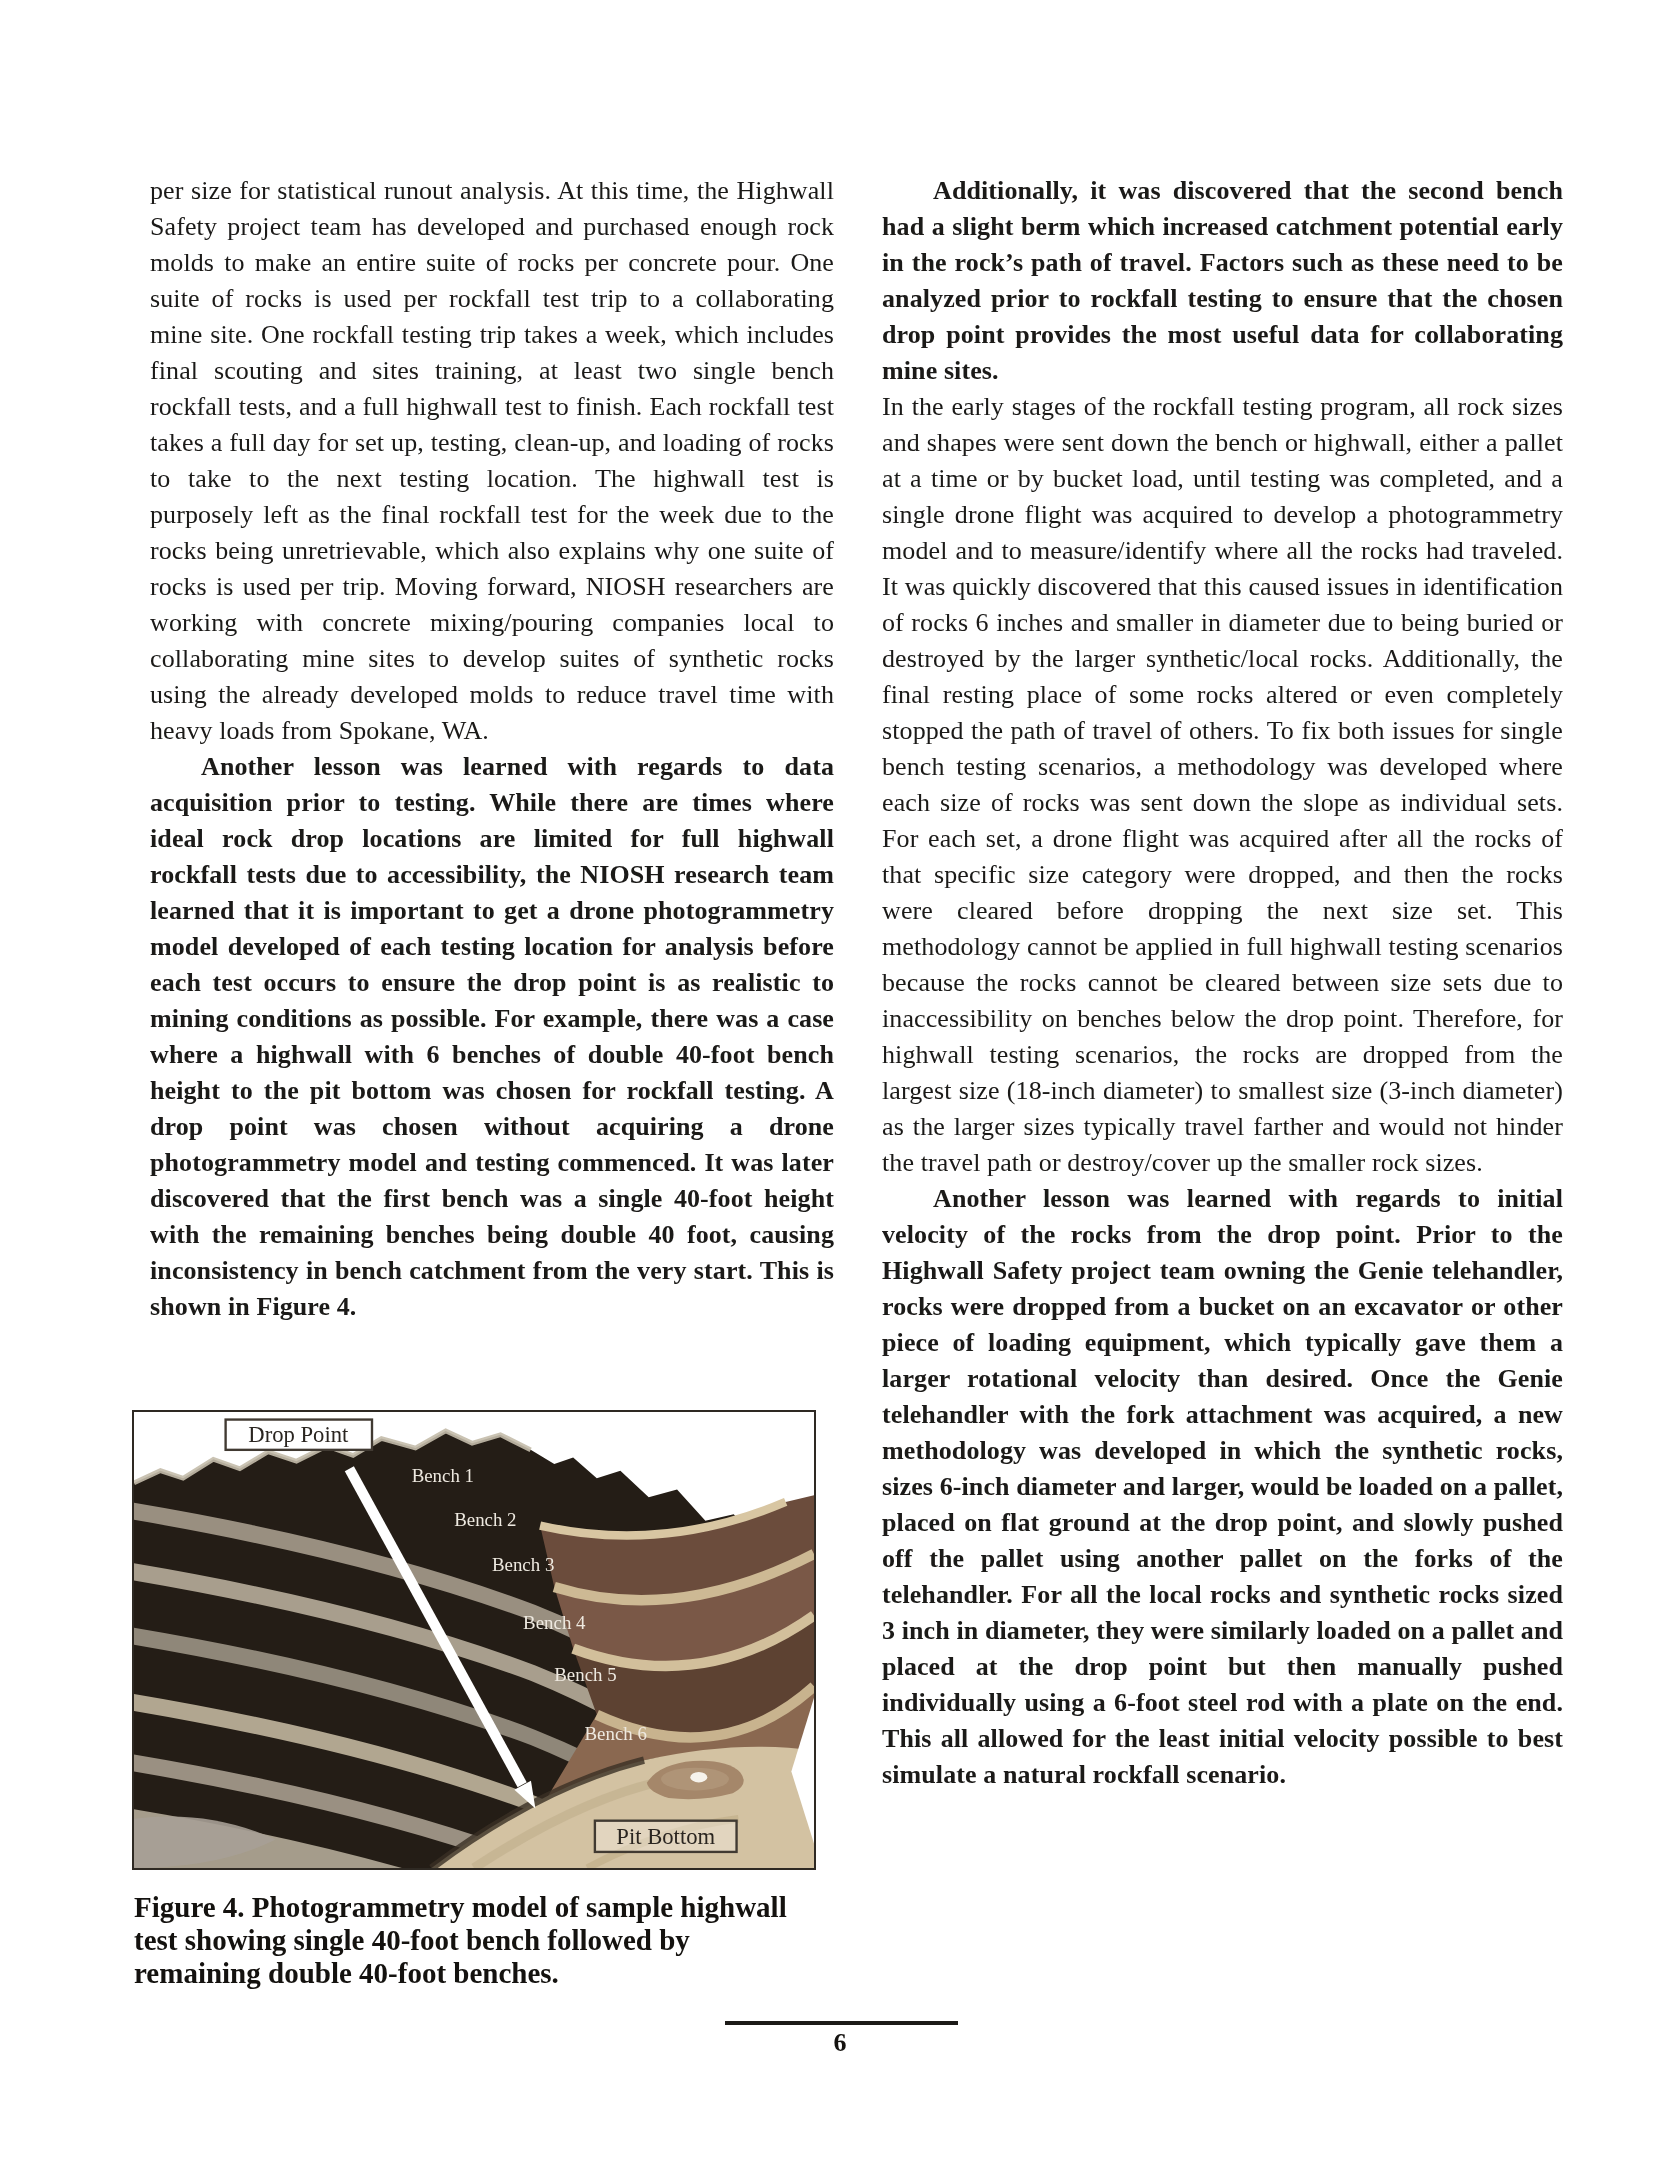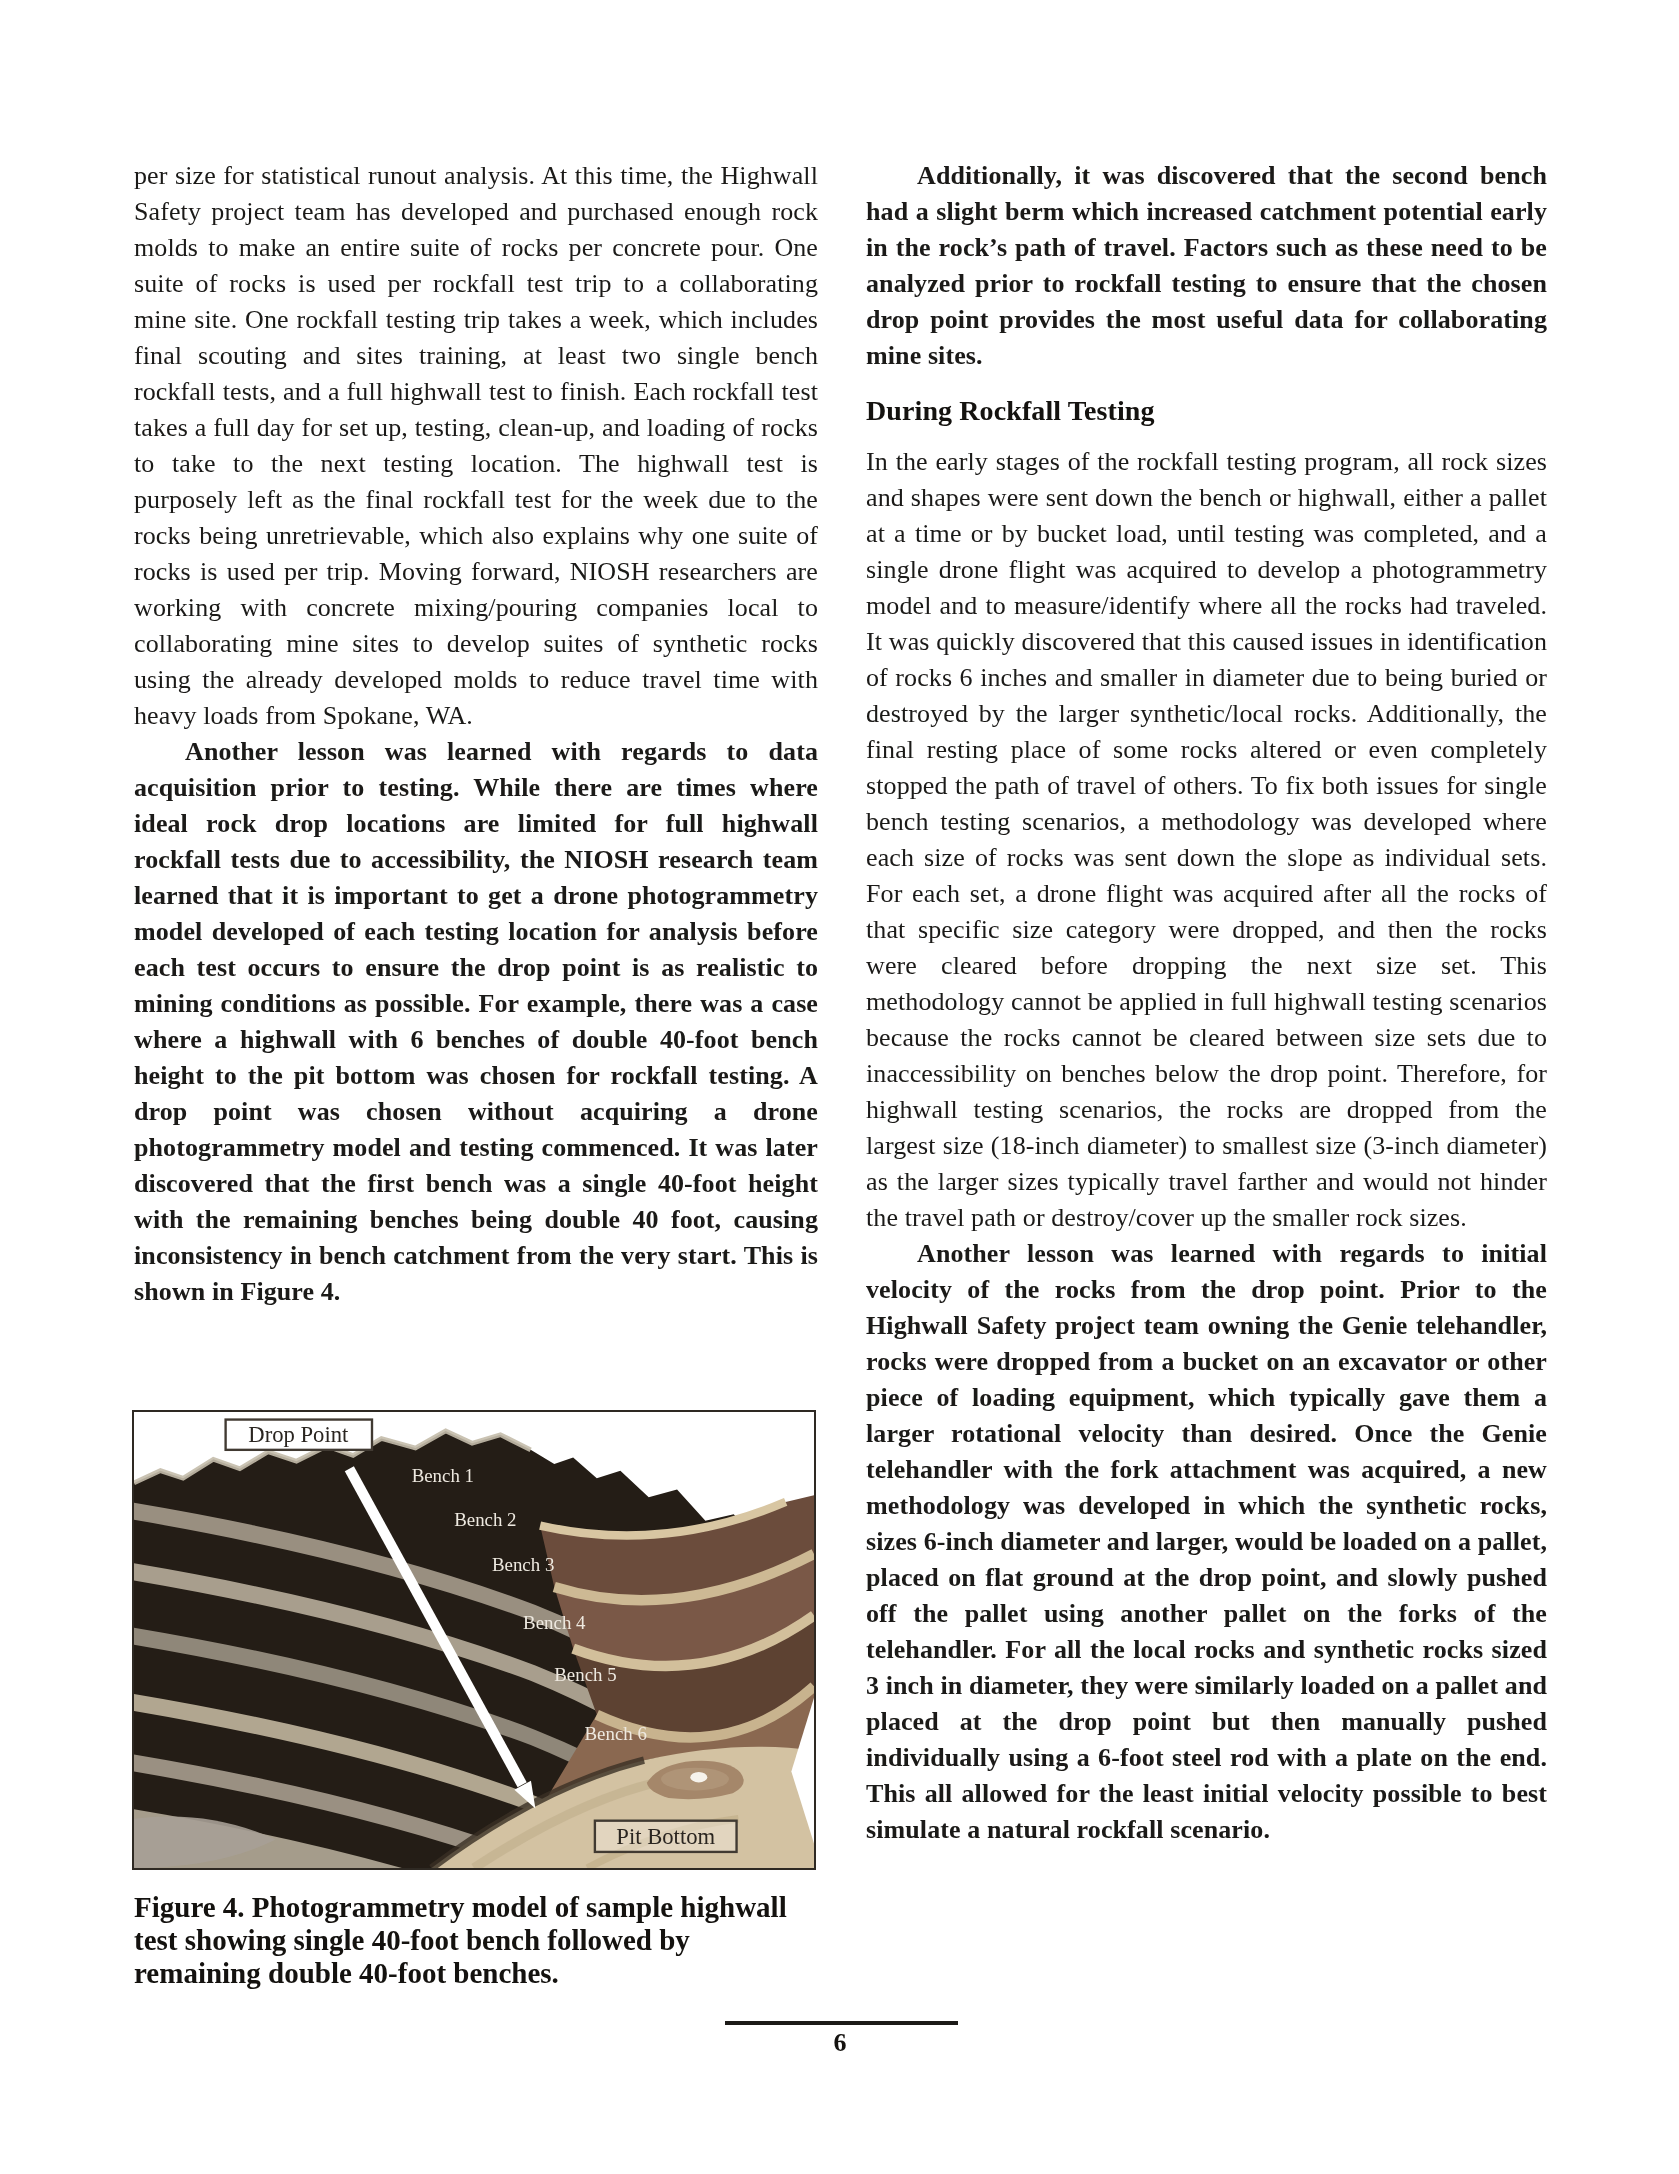--- a/index.html
+++ b/index.html
@@ -7,26 +7,27 @@
   body {
     position: relative;
     width: 1680px;
     height: 2174px;
     font-family: "Liberation Serif", "DejaVu Serif", serif;
     color: #1b1a18;
     overflow: hidden;
   }
   .col {
     position: absolute;
-    top: 158px;
+    top: 173px;
     width: 684px;
     font-size: 26px;
     line-height: 36px;
     text-align: justify;
     letter-spacing: 0.1px;
+    margin-left: 16px;
   }
   .col-left  { left: 134px; }
   .col-right { left: 866px; width: 681px; }
   .col p { margin: 0; }
   .col p.indent { text-indent: 51px; font-weight: bold; }
   .col h2 {
     font-size: 28px;
     line-height: 30px;
     font-weight: bold;
     text-align: left;
@@ -79,21 +80,20 @@
 </head>
 <body>
 
 <div class="col col-left">
   <p>per size for statistical runout analysis. At this time, the Highwall Safety project team has developed and purchased enough rock molds to make an entire suite of rocks per concrete pour. One suite of rocks is used per rockfall test trip to a collaborating mine site. One rockfall testing trip takes a week, which includes final scouting and sites training, at least two single bench rockfall tests, and a full highwall test to finish. Each rockfall test takes a full day for set up, testing, clean-up, and loading of rocks to take to the next testing location. The highwall test is purposely left as the final rockfall test for the week due to the rocks being unretrievable, which also explains why one suite of rocks is used per trip. Moving forward, NIOSH researchers are working with concrete mixing/pouring companies local to collaborating mine sites to develop suites of synthetic rocks using the already developed molds to reduce travel time with heavy loads from Spokane, WA.</p>
   <p class="indent">Another lesson was learned with regards to data acquisition prior to testing. While there are times where ideal rock drop locations are limited for full highwall rockfall tests due to accessibility, the NIOSH research team learned that it is important to get a drone photogrammetry model developed of each testing location for analysis before each test occurs to ensure the drop point is as realistic to mining conditions as possible. For example, there was a case where a highwall with 6 benches of double 40-foot bench height to the pit bottom was chosen for rockfall testing. A drop point was chosen without acquiring a drone photogrammetry model and testing commenced. It was later discovered that the first bench was a single 40-foot height with the remaining benches being double 40 foot, causing inconsistency in bench catchment from the very start. This is shown in Figure 4.</p>
 </div>
 
 <div class="col col-right">
   <p class="indent">Additionally, it was discovered that the second bench had a slight berm which increased catchment potential early in the rock’s path of travel. Factors such as these need to be analyzed prior to rockfall testing to ensure that the chosen drop point provides the most useful data for collaborating mine sites.</p>
-  <h2>During Rockfall Testing</h2>
   <p>In the early stages of the rockfall testing program, all rock sizes and shapes were sent down the bench or highwall, either a pallet at a time or by bucket load, until testing was completed, and a single drone flight was acquired to develop a photogrammetry model and to measure/identify where all the rocks had traveled. It was quickly discovered that this caused issues in identification of rocks 6 inches and smaller in diameter due to being buried or destroyed by the larger synthetic/local rocks. Additionally, the final resting place of some rocks altered or even completely stopped the path of travel of others. To fix both issues for single bench testing scenarios, a methodology was developed where each size of rocks was sent down the slope as individual sets. For each set, a drone flight was acquired after all the rocks of that specific size category were dropped, and then the rocks were cleared before dropping the next size set. This methodology cannot be applied in full highwall testing scenarios because the rocks cannot be cleared between size sets due to inaccessibility on benches below the drop point. Therefore, for highwall testing scenarios, the rocks are dropped from the largest size (18-inch diameter) to smallest size (3-inch diameter) as the larger sizes typically travel farther and would not hinder the travel path or destroy/cover up the smaller rock sizes.</p>
   <p class="indent">Another lesson was learned with regards to initial velocity of the rocks from the drop point. Prior to the Highwall Safety project team owning the Genie telehandler, rocks were dropped from a bucket on an excavator or other piece of loading equipment, which typically gave them a larger rotational velocity than desired. Once the Genie telehandler with the fork attachment was acquired, a new methodology was developed in which the synthetic rocks, sizes 6-inch diameter and larger, would be loaded on a pallet, placed on flat ground at the drop point, and slowly pushed off the pallet using another pallet on the forks of the telehandler. For all the local rocks and synthetic rocks sized 3 inch in diameter, they were similarly loaded on a pallet and placed at the drop point but then manually pushed individually using a 6-foot steel rod with a plate on the end. This all allowed for the least initial velocity possible to best simulate a natural rockfall scenario.</p>
 </div>
 
 <div class="figure-box">
   <svg viewBox="0 0 720 482" preserveAspectRatio="none">
 
     <rect x="0" y="0" width="720" height="482" fill="#ffffff"></rect>
 
     <path fill="#241d16" d="M0,75 L28,62 L52,70 L84,50 L112,60 L142,42 L172,52 L204,36 L232,46 L262,28 L298,38 L330,20 L358,33 L388,24 L420,40 L445,55 L465,48 L490,70 L515,62 L545,90 L575,82 L605,115 L635,108 L665,140 L690,135 L712,165 L720,172 L720,302 L696,380 L720,456 L720,482 L0,482 Z"></path>

